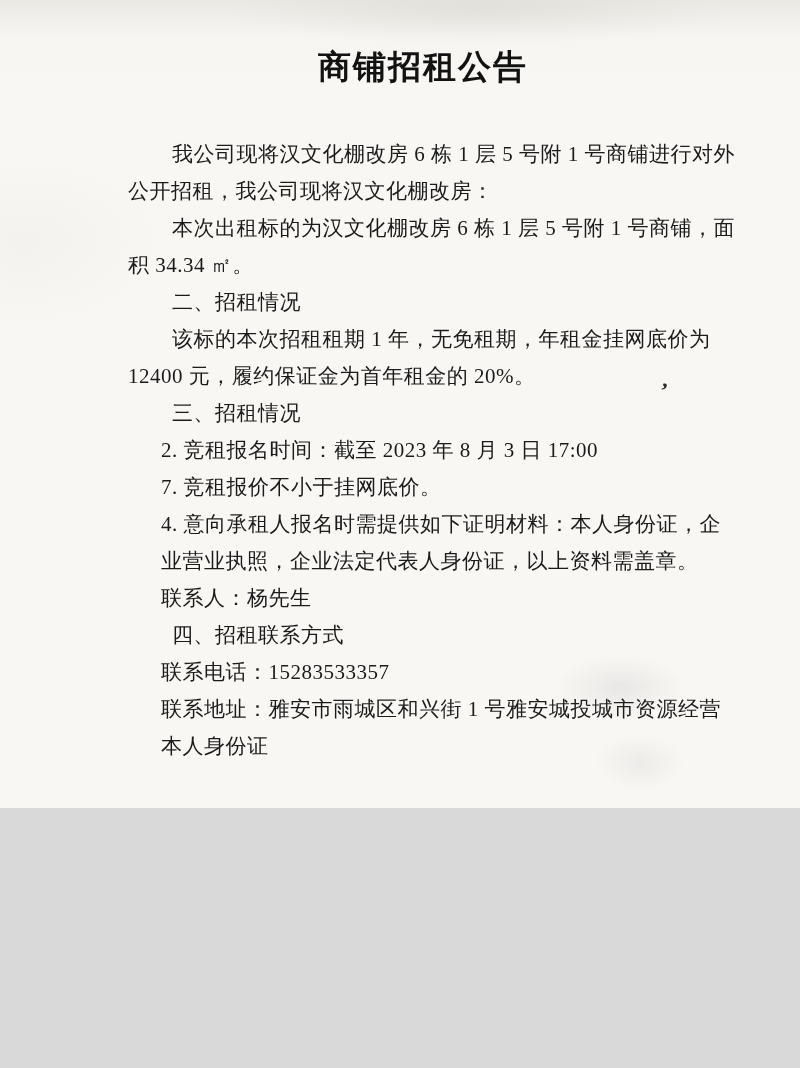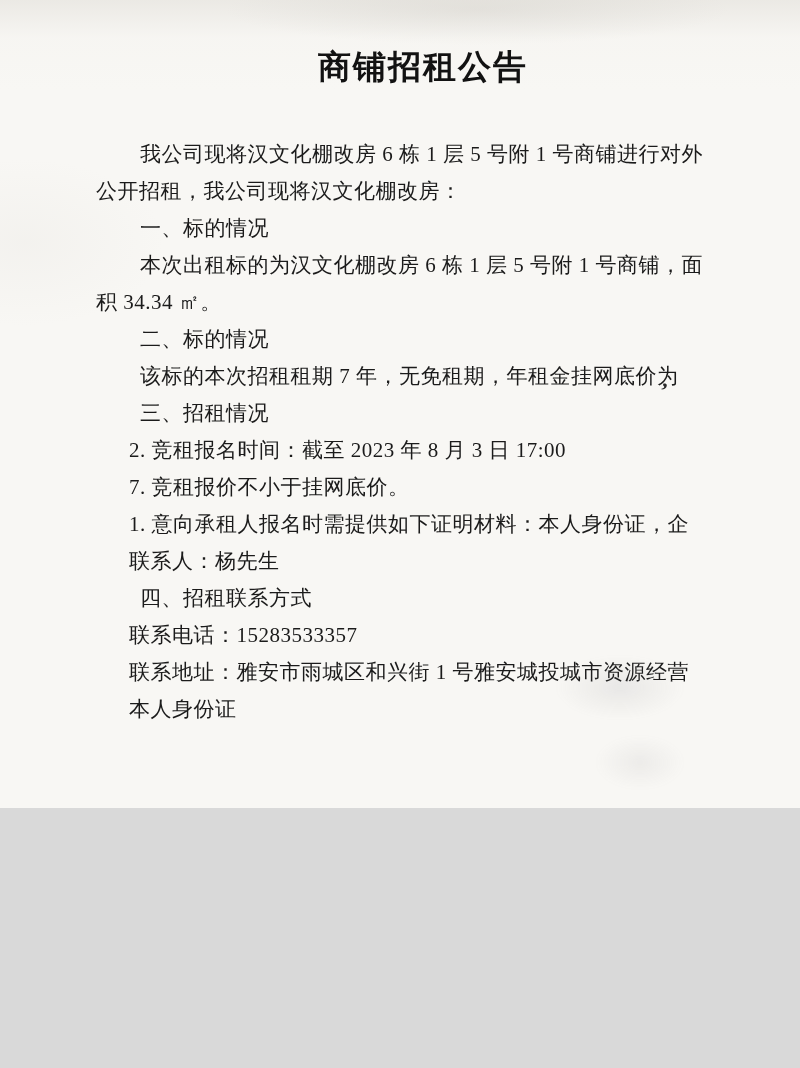--- a/index.html
+++ b/index.html
@@ -21,21 +21,21 @@
     padding-left: 23px;
   }
   h1.doc-title {
     margin:46px 0 0 0;
     height:43px; line-height:43px;
     text-align:center;
     font-size:33px; font-weight:bold;
     letter-spacing:2px;
     color:#121212;
   }
-  .doc-body { margin:47px 0 0 73px; width:612px; }
+  .doc-body { margin:47px 0 0 105px; width:612px; }
   .line {
     height:37px; line-height:37px;
     font-size:21px;
     letter-spacing:0.5px;
     white-space:nowrap;
     color:#1b1b1b;
   }
   .ind-para { padding-left:44px; }
   .ind-list { padding-left:33px; }
   .sig-company {
@@ -73,29 +73,30 @@
 </head>
 <body>
 
 <div class="page">
 
   <h1 class="doc-title">商铺招租公告</h1>
 
   <div class="doc-body">
     <div class="line ind-para">我公司现将汉文化棚改房 6 栋 1 层 5 号附 1 号商铺进行对外</div>
     <div class="line">公开招租，我公司现将汉文化棚改房：</div>
-    <div class="line ind-para">一、标的情况</div>
     <div class="line ind-para">本次出租标的为汉文化棚改房 6 栋 1 层 5 号附 1 号商铺，面</div>
     <div class="line">积 34.34 ㎡。</div>
-    <div class="line ind-para">二、标的情况</div>
-    <div class="line ind-para">该标的本次招租租期 7 年，无免租期，年租金挂网底价为</div>
+    <div class="line ind-para">二、招租情况</div>
+    <div class="line ind-para">该标的本次招租租期 1 年，无免租期，年租金挂网底价为</div>
+    <div class="line">12400 元，履约保证金为首年租金的 20%。</div>
     <div class="line ind-para">三、招租情况</div>
     <div class="line ind-list">2. 竞租报名时间：截至 2023 年 8 月 3 日 17:00</div>
     <div class="line ind-list">7. 竞租报价不小于挂网底价。</div>
-    <div class="line ind-list">1. 意向承租人报名时需提供如下证明材料：本人身份证，企</div>
+    <div class="line ind-list">4. 意向承租人报名时需提供如下证明材料：本人身份证，企</div>
+    <div class="line ind-list">业营业执照，企业法定代表人身份证，以上资料需盖章。</div>
     <div class="line ind-list">联系人：杨先生</div>
     <div class="line ind-para">四、招租联系方式</div>
     <div class="line ind-list">联系电话：15283533357</div>
     <div class="line ind-list">联系地址：雅安市雨城区和兴街 1 号雅安城投城市资源经营</div>
     <div class="line ind-list">本人身份证</div>
   </div>
 
   <div class="sig-company">雅安城投城市资源经营管理有限公司</div>
   <div class="sig-date">2023 年 7 月 31 日</div>
 

